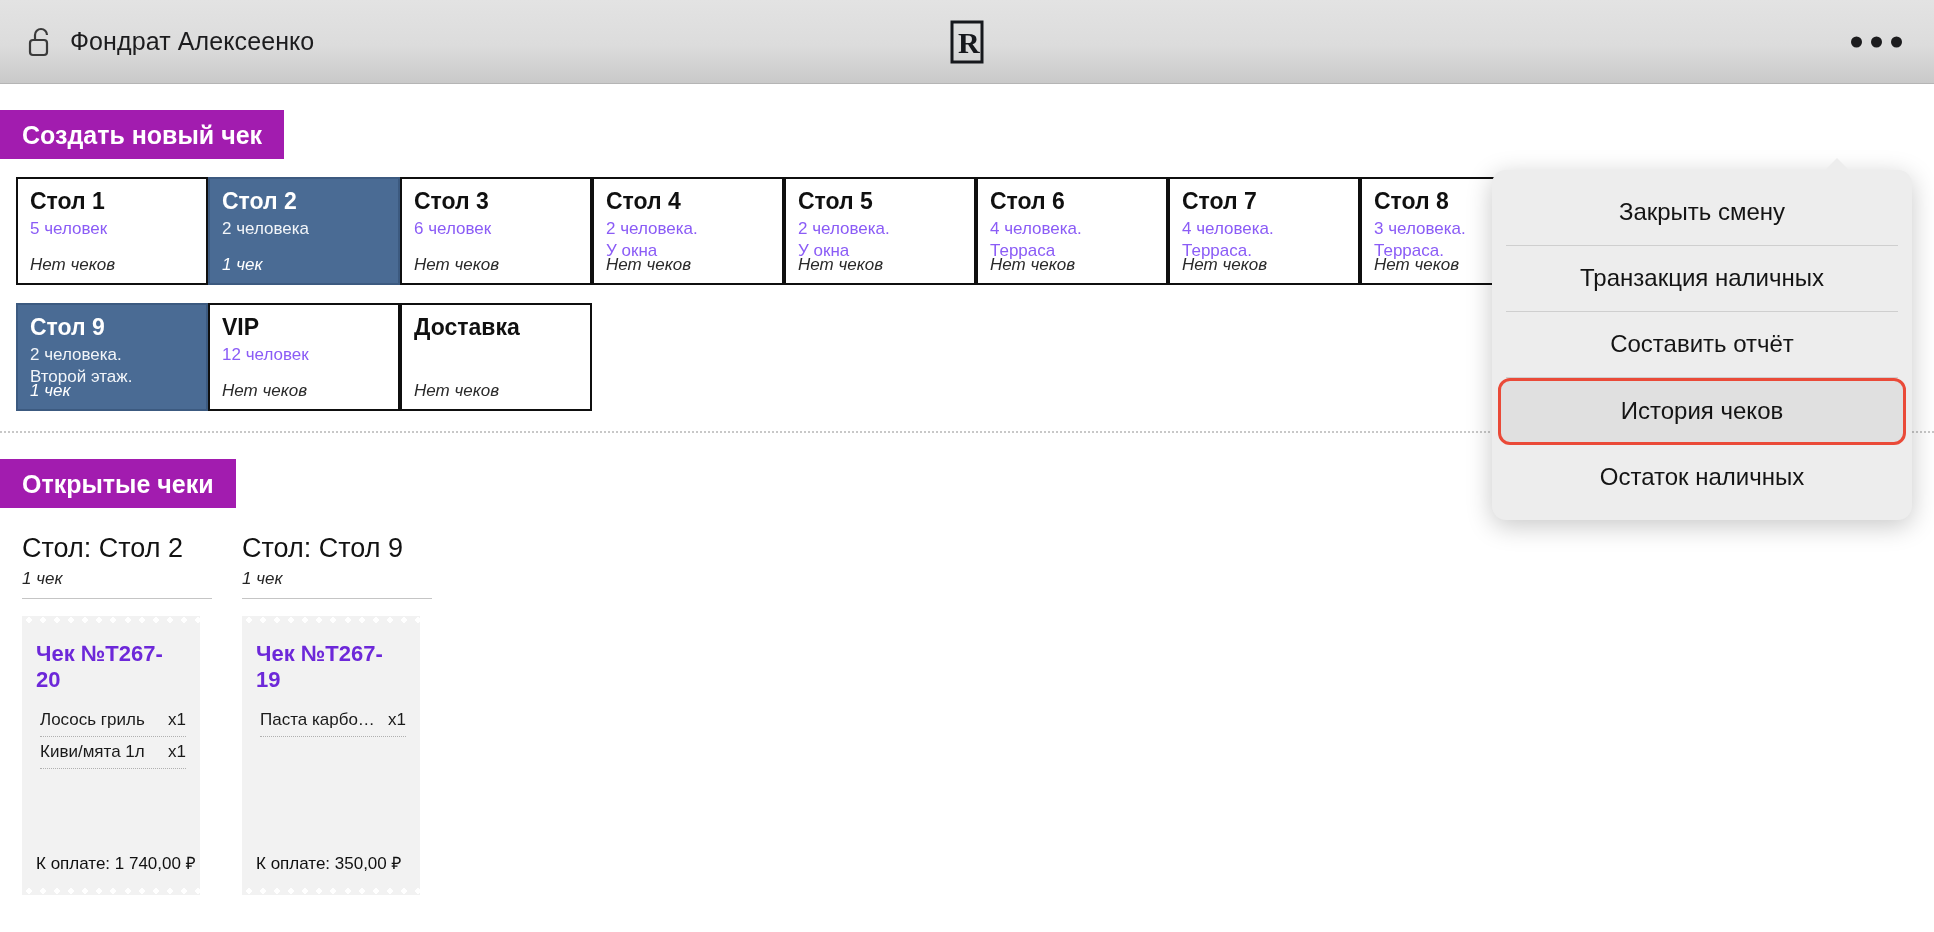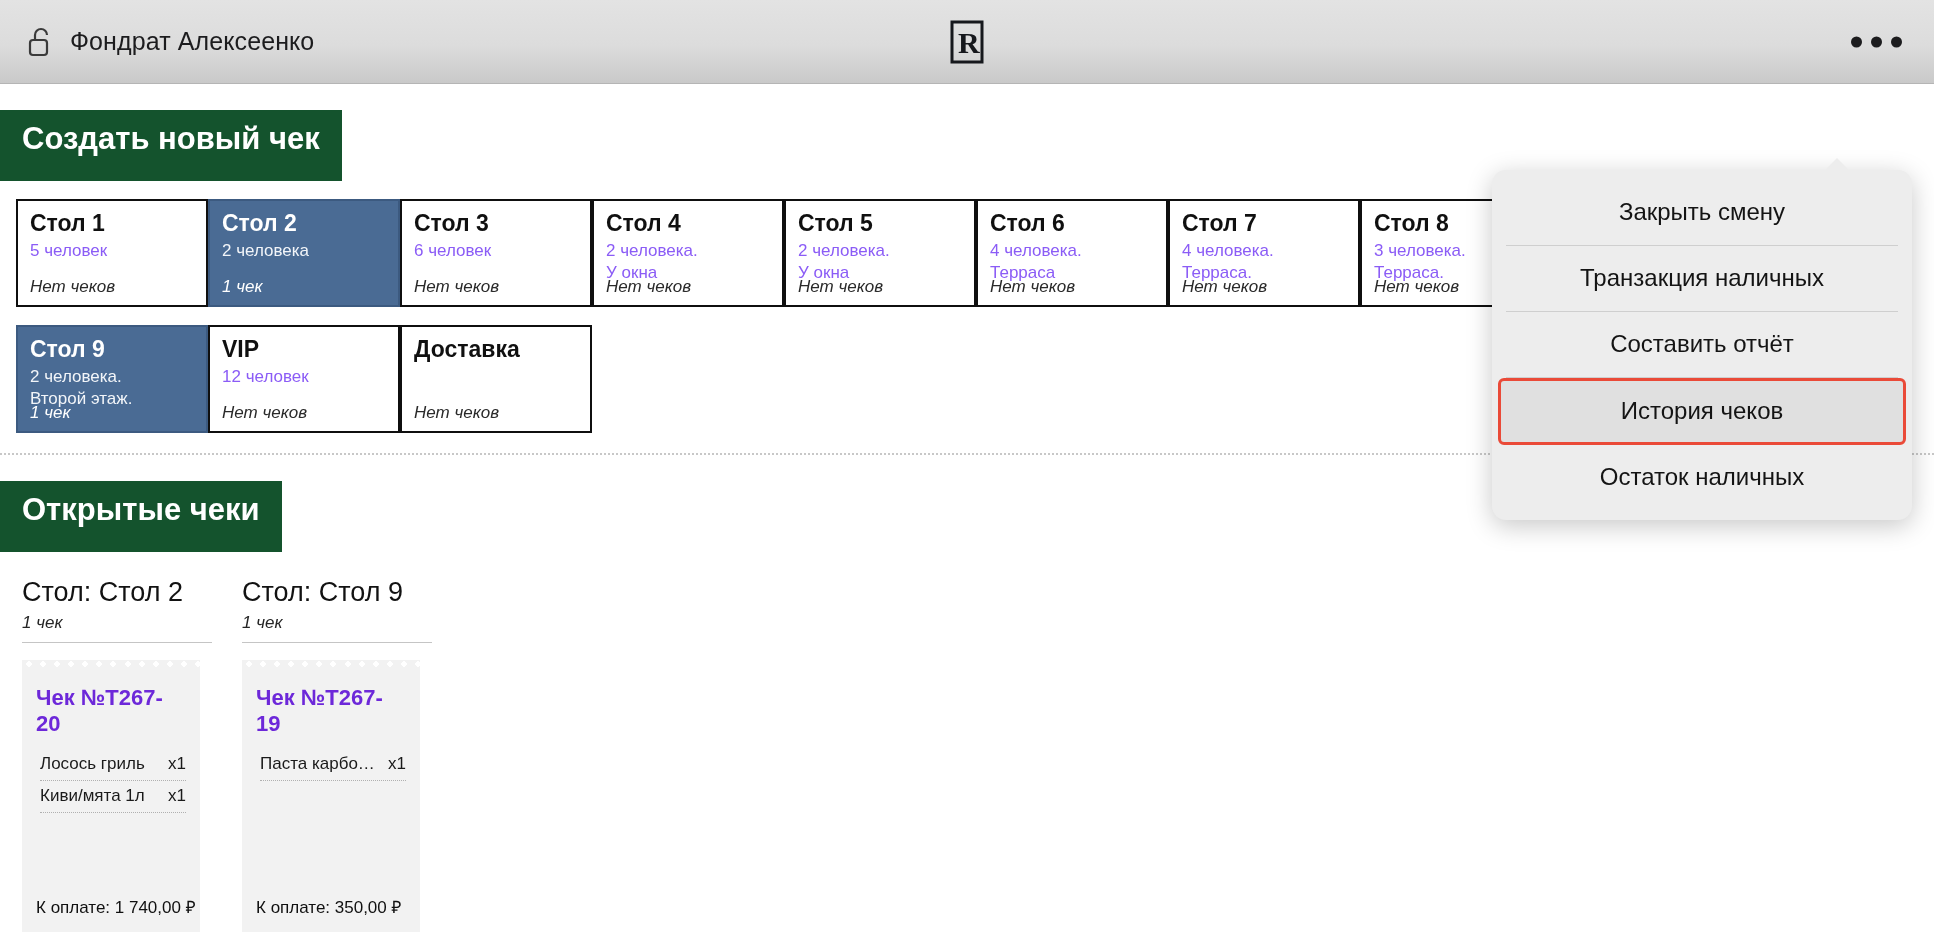--- a/index.html
+++ b/index.html
@@ -59,25 +59,25 @@
   .more-button .dot {
     width: 11px; height: 11px; border-radius: 50%;
     background: #1c1c1e;
   }
 
   
   .page { position: relative; }
 
   .section-title {
     display: inline-block;
-    background: #14532d;
+    background: #a21caf;
     color: #ffffff;
-    font-size: 31px;
+    font-size: 25px;
     font-weight: 700;
-    padding: 11px 22px 24px 22px;
+    padding: 11px 22px 9px 22px;
     margin: 0;
   }
   .section-title-wrap { padding: 26px 0 0 0; }
 
   .divider-dotted {
     border-top: 2px dotted #c8c8c8;
     margin: 0;
     height: 0;
   }
 
@@ -232,21 +232,21 @@
     text-align: center;
     padding: 18px 10px 19px 10px;
     margin: 0 14px;
     border-bottom: 1px solid #cfcfcf;
     cursor: pointer;
   }
   .menu-item:last-child { border-bottom: none; }
   .menu-item.highlighted {
     background: #e0e0e0;
     border: 3px solid #ea4a38;
-    border-radius: 6px;
+    border-radius: 12px;
     margin: 0 6px;
     padding: 16px 10px 17px 10px;
   }
 </style>
 </head>
 <body>
 
 <div class="topbar">
   <div class="topbar-left">
     <span class="lock-icon">

